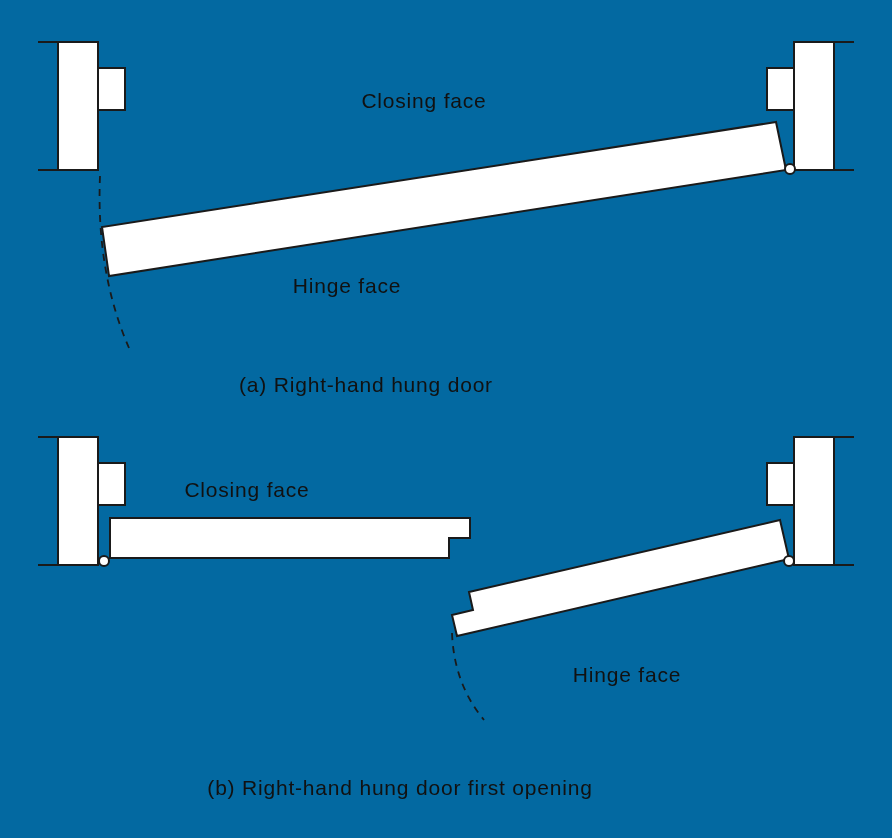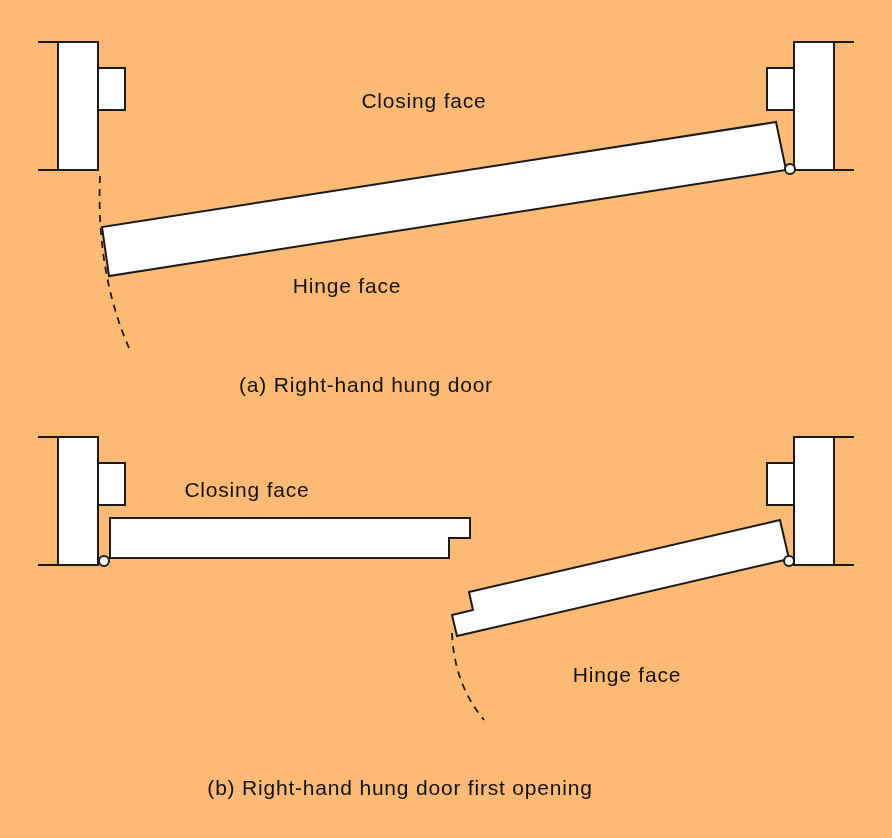--- a/index.html
+++ b/index.html
@@ -3,21 +3,21 @@
 <meta charset="utf-8">
 <style>
   html, body {
     margin: 0;
     padding: 0;
     background: #ffffff;
   }
   .page {
     width: 892px;
     height: 838px;
-    background: #fdba74;
+    background: #0369a1;
     position: relative;
     font-family: "Liberation Sans", sans-serif;
   }
   svg { display: block; }
   .wall-line {
     stroke: #1a1a1a;
     stroke-width: 2;
     fill: none;
   }
   .shape {

